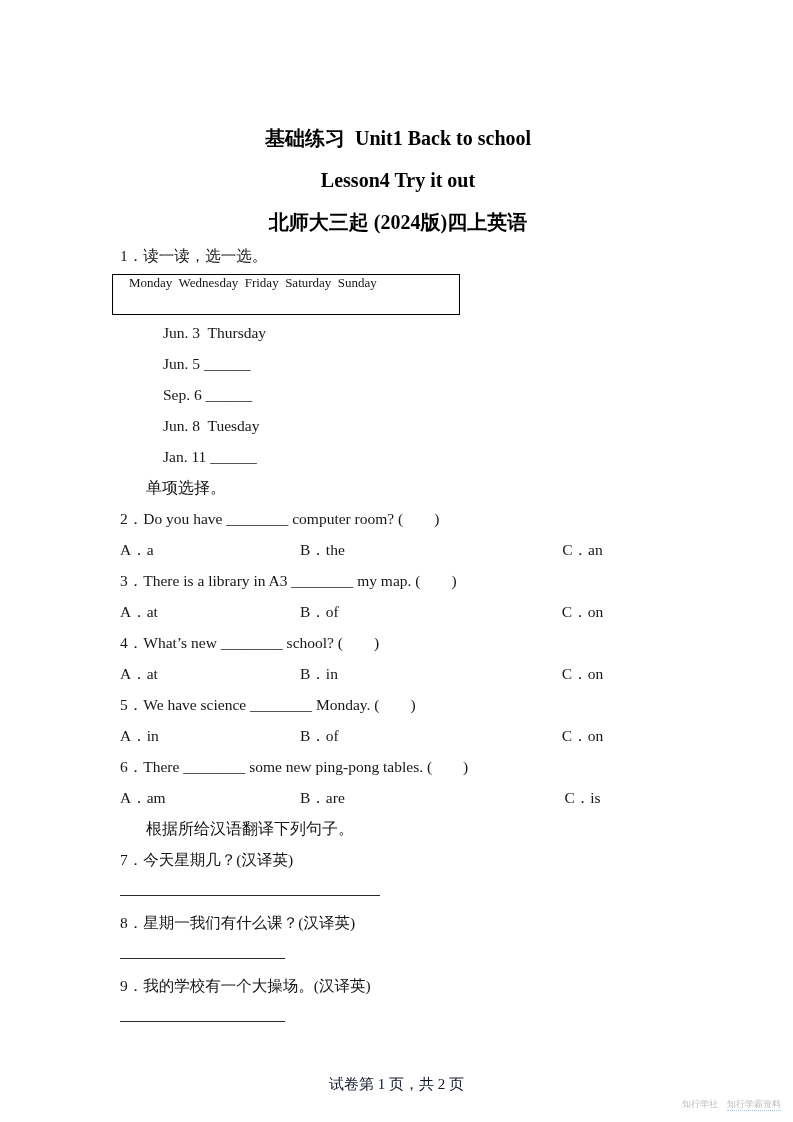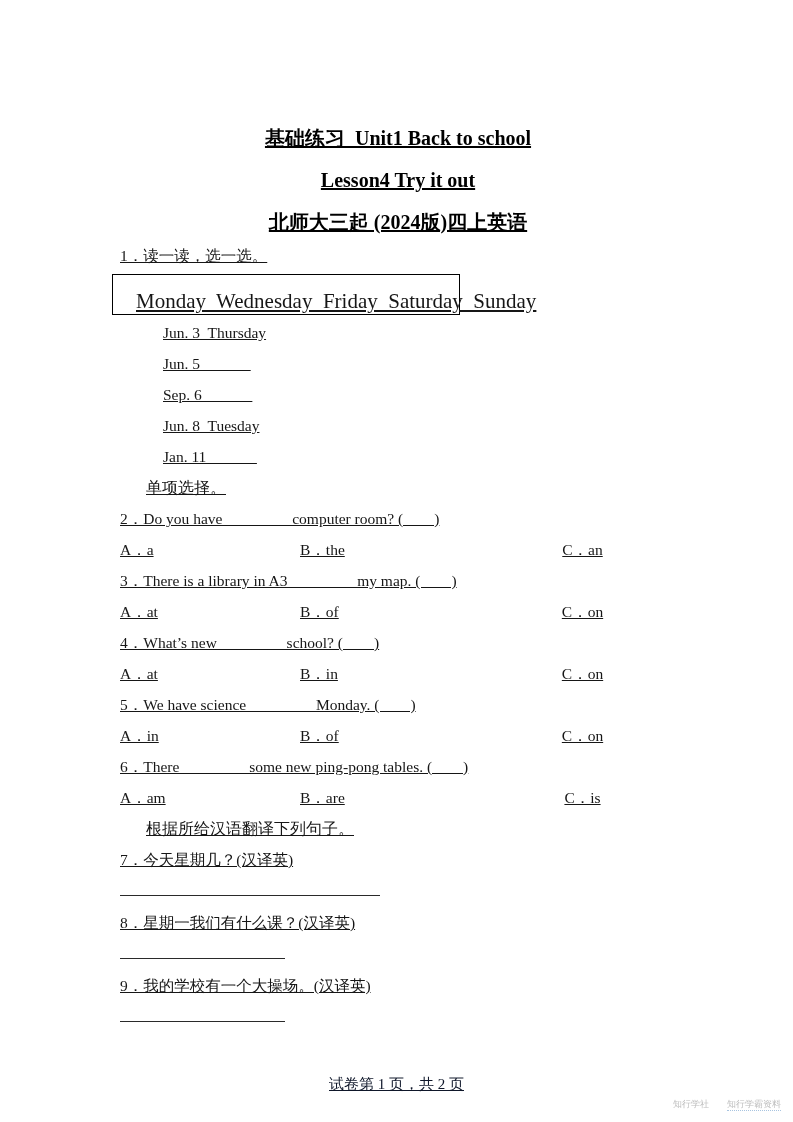--- a/index.html
+++ b/index.html
@@ -12,44 +12,44 @@
     font-family: "Liberation Serif", "DejaVu Serif", serif;
     color: #161616;
     overflow: hidden;
   }
   .content {
     position: absolute;
     left: 120px;
     top: 117px;
     width: 556px;
   }
-  .t { white-space: pre; text-decoration: underline; }
+  .t { white-space: pre; }
   .title-line {
     font-size: 20px;
     font-weight: bold;
     text-align: center;
     line-height: 42px;
     height: 42px;
     color: #000;
   }
   .prompt {
     font-size: 15.5px;
     line-height: 26px;
     height: 26px;
   }
   .word-box {
     margin-left: -8px;
     margin-top: 5px;
     width: 348px;
     height: 41px;
     border: 1.5px solid #000;
     display: flex;
-    align-items: flex-end;
-    padding-left: 23px;
-    font-size: 21px;
+    align-items: flex-start;
+    padding-left: 16px;
+    font-size: 13px;
   }
   .jun-item {
     font-size: 15.5px;
     line-height: 31px;
     height: 31px;
     margin-left: 43px;
   }
   .jun-item.first { margin-top: 2px; }
   .sec-head {
     font-size: 16px;
@@ -86,21 +86,21 @@
     text-align: center;
     font-size: 15px;
     line-height: 24px;
     color: #0f172a;
   }
   .watermark {
     position: absolute;
     right: 12px;
     top: 1099px;
     display: flex;
-    gap: 18px;
+    gap: 9px;
     font-family: "Liberation Sans", "DejaVu Sans", sans-serif;
     font-size: 9px;
     line-height: 11px;
     color: #bcbcbc;
   }
   .watermark .wm2 { border-bottom: 1px dotted #a8c4e0; text-align: center; }
 </style>
 </head>
 <body>
 

